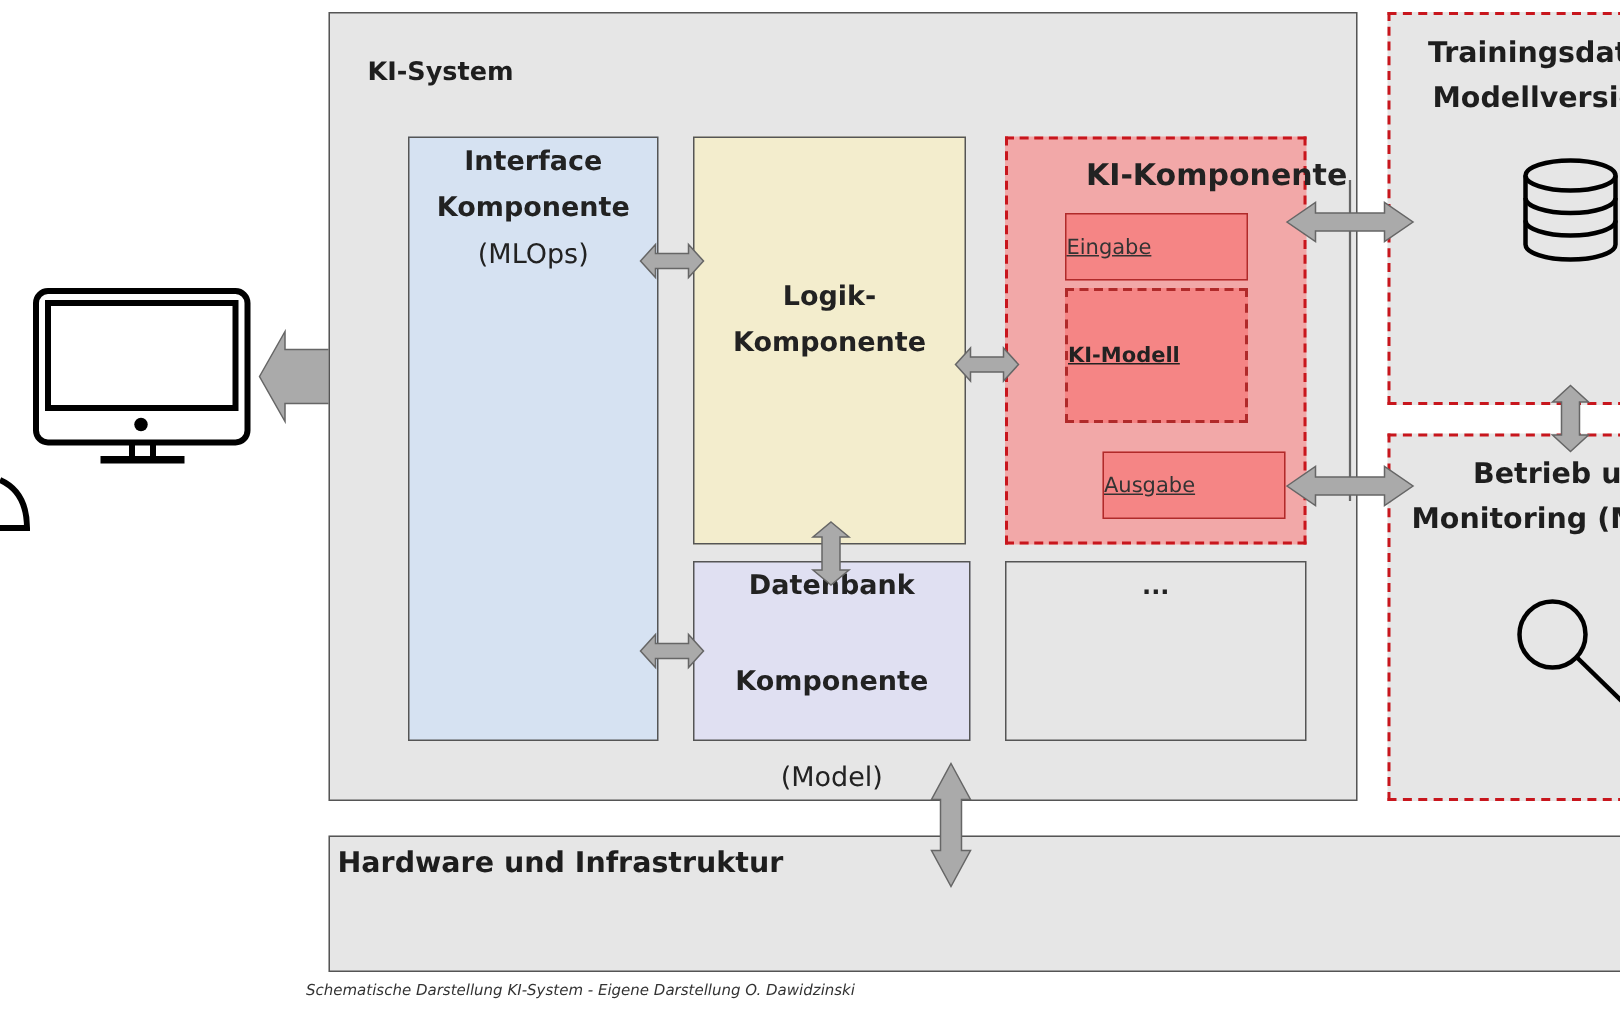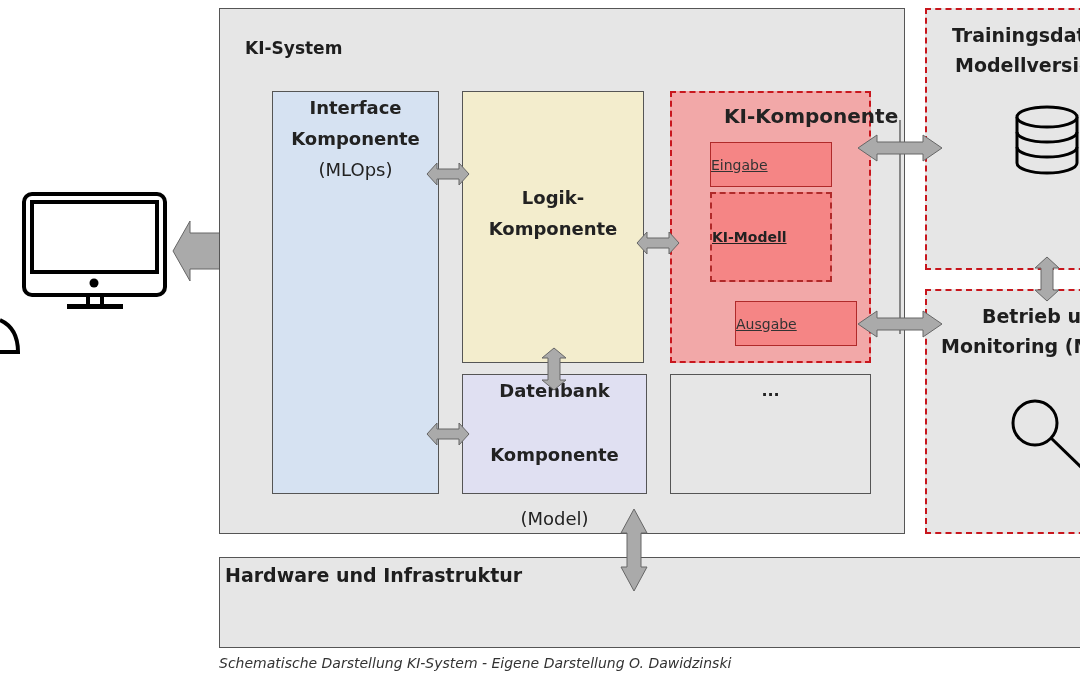--- a/index.html
+++ b/index.html
@@ -17,21 +17,21 @@
   .ki { left:670px; top:91px; width:201px; height:272px; background:#f2a8a8; border:2.5px dashed #c8161d; }
   .ki-title { left:680px; top:104px; font-size:20px; font-weight:bold; color:#222;margin-left:44px; }
   .sub { left:710px; width:122px; background:#f58585; border:1.5px solid #b02a2a; display:flex; align-items:center; justify-content:flex-start; font-size:14px; color:#333;text-decoration:underline; }
   .sub.dash { border:2px dashed #b02a2a; font-weight:bold; font-size:14px; color:#222; }
   .ext { background:#e6e6e6; border:2.5px dashed #c8161d; }
   .train { left:925px; top:8px; width:170px; height:262px; }
   .betr { left:925px; top:289px; width:170px; height:245px; }
   .ext-title { font-size:19px; font-weight:bold; line-height:30px; color:#1e1e1e; text-align:center; white-space:nowrap; }
   .hw { left:219px; top:557px; width:880px; height:91px; background:#e6e6e6; border:1.5px solid #555; }
   .hw-title { left:225px; top:564px; font-size:19px; font-weight:bold; color:#1e1e1e;text-align:center; }
-  .caption { left:219px; top:655px; font-size:14px; font-style:italic; color:#333; }
+  .caption { left:204px; top:655px; font-size:10px; font-style:italic; color:#333; }
   svg.arrow { position:absolute; overflow:visible; }
 </style>
 </head>
 <body>
 
 <svg class="arrow" style="left:22px;top:192px;" width="146" height="120" viewBox="0 0 146 120">
   <rect x="2" y="2" width="141" height="101" rx="8" fill="#fff" stroke="#000" stroke-width="4"></rect>
   <rect x="10" y="10" width="125" height="70" fill="#fff" stroke="#000" stroke-width="4"></rect>
   <circle cx="72" cy="91" r="4.5" fill="#000"></circle>
   <rect x="64" y="103" width="4" height="11" fill="#000"></rect>

